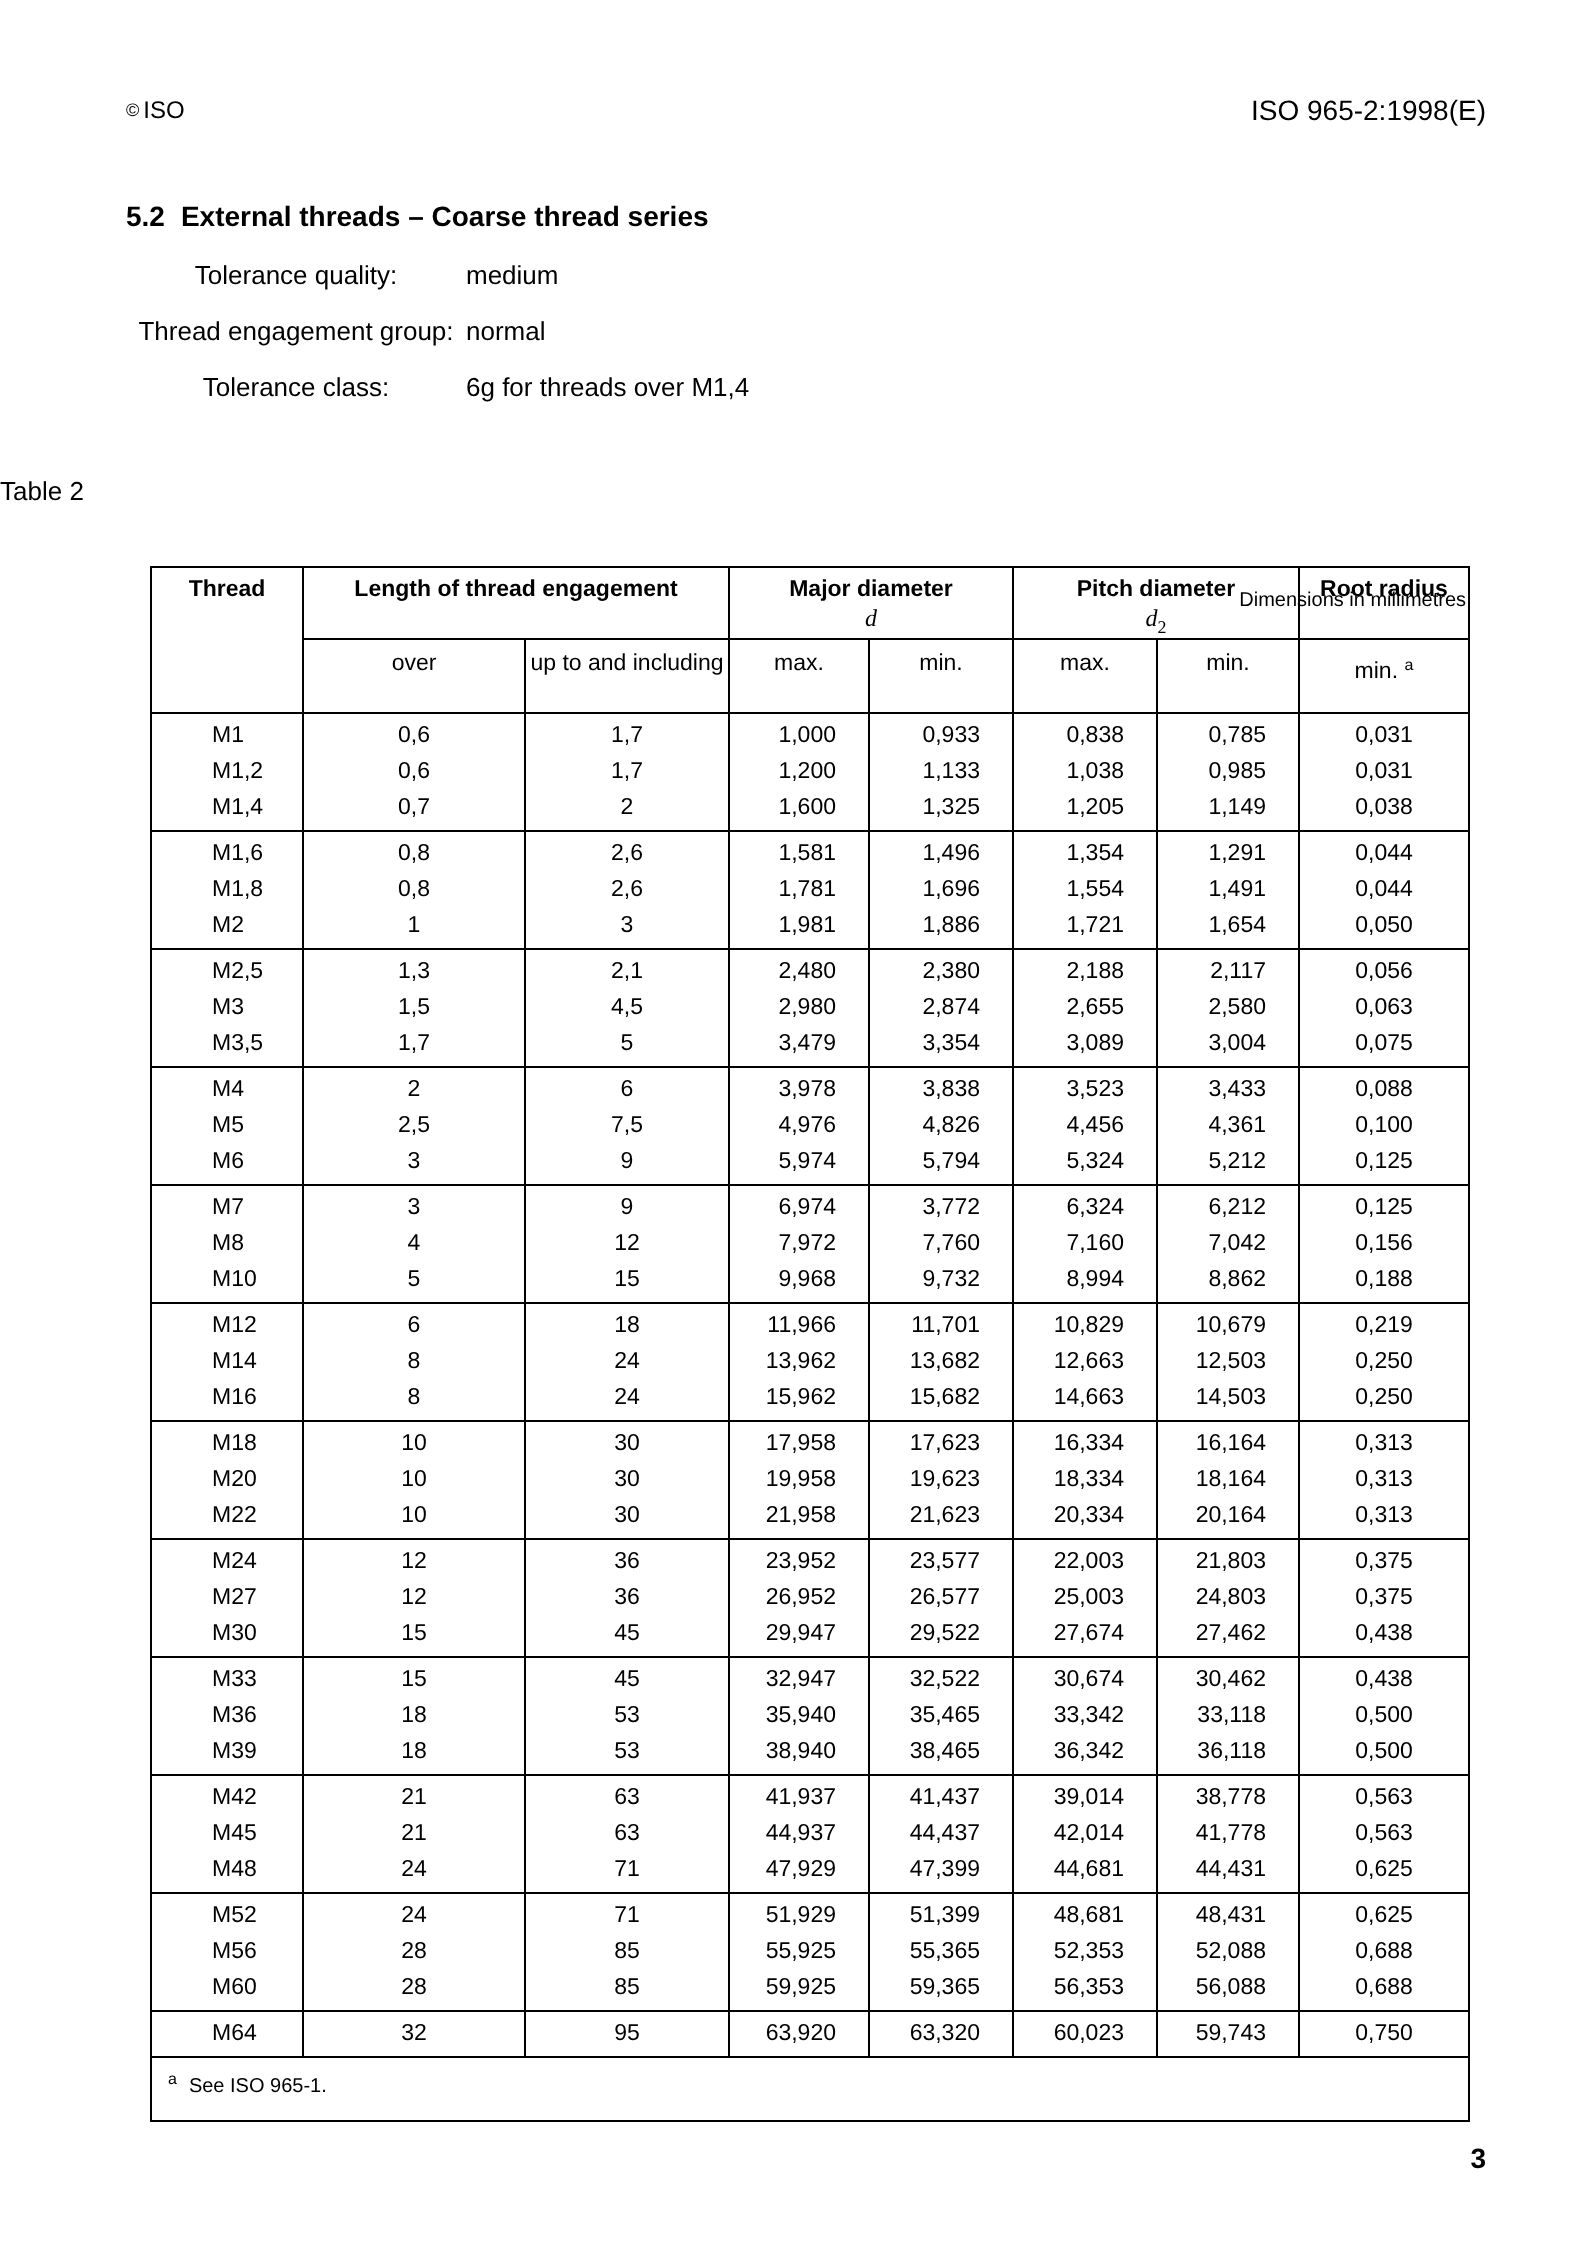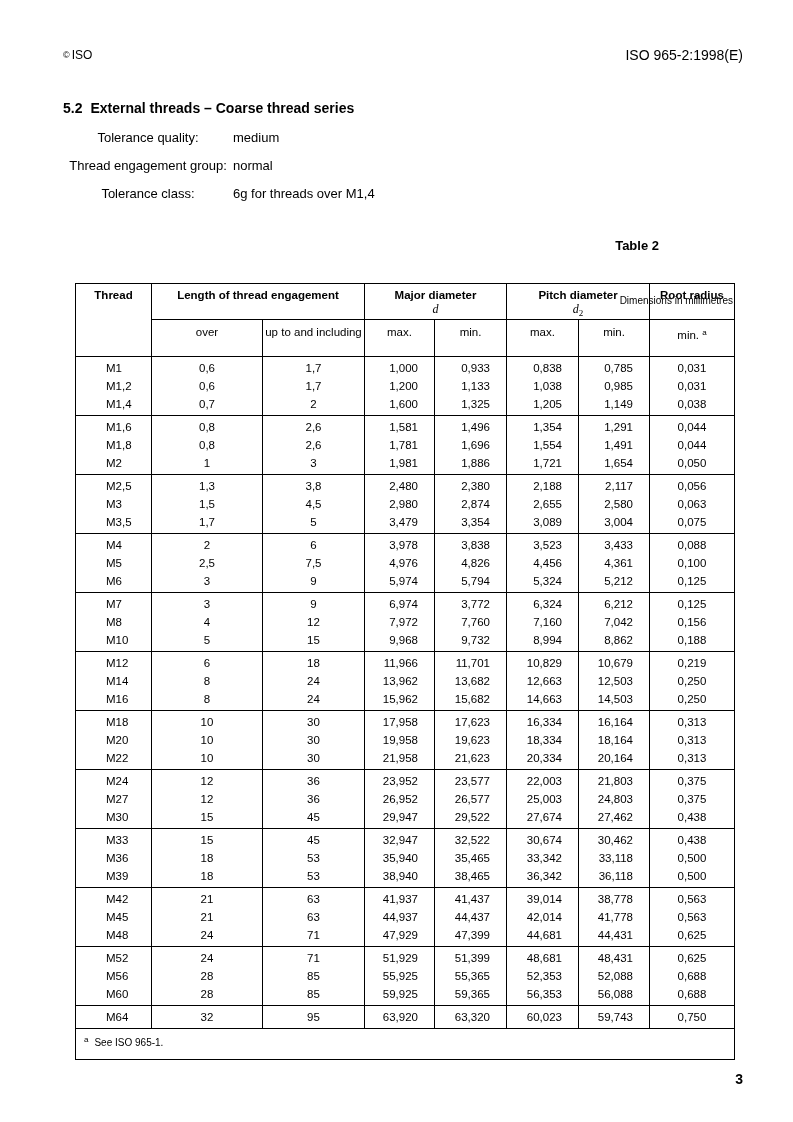--- a/index.html
+++ b/index.html
@@ -9,21 +9,21 @@
   }
   .hdr-left { position: absolute; left: 63px; top: 48px; font-size: 12px; }
   .hdr-left .copy { font-size: 9px; vertical-align: 1px; margin-right: 2px; }
   .hdr-right { position: absolute; right: 50px; top: 47px; font-size: 14px; font-weight: normal; }
   .section-title { position: absolute; left: 63px; top: 100px; font-size: 14px; font-weight: bold; }
   .section-title .num { margin-right: 8px; }
   .prop { position: absolute; left: 63px; font-size: 13px; text-align: center; }
   .prop .lbl { display: inline-block; width: 170px; }
   .prop .val { position: absolute; left: 170px; top: 0; white-space: nowrap; }
   .prop .val div { line-height: 16px; }
-  .table-caption { position: absolute; left: 0; width: 659px; top: 238px; text-align: right; font-size: 13px; font-weight: bold; }
+  .table-caption { position: absolute; left: 0; width: 659px; top: 238px; text-align: left; font-size: 13px; font-weight: normal; }
   .units { position: absolute; right: 60px; top: 267px; font-size: 10px; margin-top: 28px; }
   table.tbl {
     position: absolute; left: 75px; top: 283px; width: 659px;
     border-collapse: collapse; font-size: 11.5px; table-layout: fixed;
   }
   table.tbl th, table.tbl td { border: 1px solid #000; padding: 0; }
   table.tbl th { font-weight: bold; vertical-align: top; padding-top: 5px; }
   table.tbl .sub th { font-weight: normal; vertical-align: top; padding-top: 6px; height: 30px; line-height: 13px; }
   .sym { display: block; font-family: "Liberation Serif", serif; font-style: italic; font-weight: normal; font-size: 12px; margin-top: 1px; }
   .sym sub { font-style: normal; font-size: 9px; }
@@ -164,21 +164,21 @@
         <td class="c-center">3</td>
         <td class="c-right">1,981</td>
         <td class="c-right">1,886</td>
         <td class="c-right">1,721</td>
         <td class="c-right">1,654</td>
         <td class="c-center">0,050</td>
       </tr>
       <tr class="grp-start">
         <td class="c-thread">M2,5</td>
         <td class="c-center">1,3</td>
-        <td class="c-center">3,8</td>
+        <td class="c-center">2,1</td>
         <td class="c-right">2,480</td>
         <td class="c-right">2,380</td>
         <td class="c-right">2,188</td>
         <td class="c-right">2,117</td>
         <td class="c-center">0,056</td>
       </tr>
       <tr>
         <td class="c-thread">M3</td>
         <td class="c-center">1,5</td>
         <td class="c-center">4,5</td>

